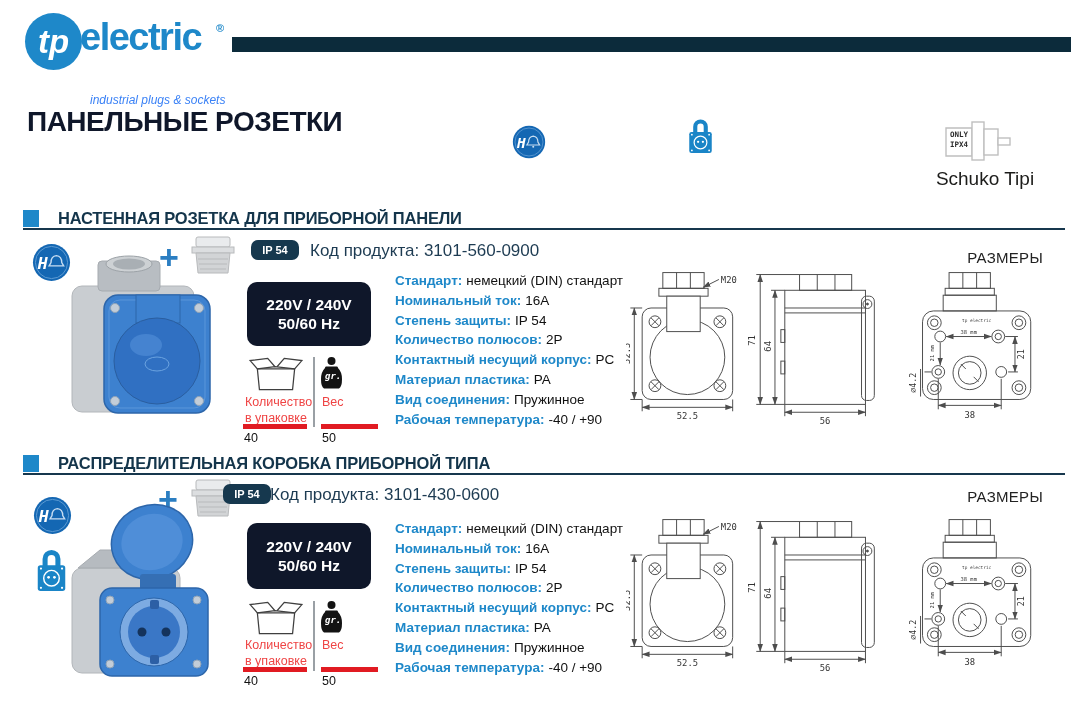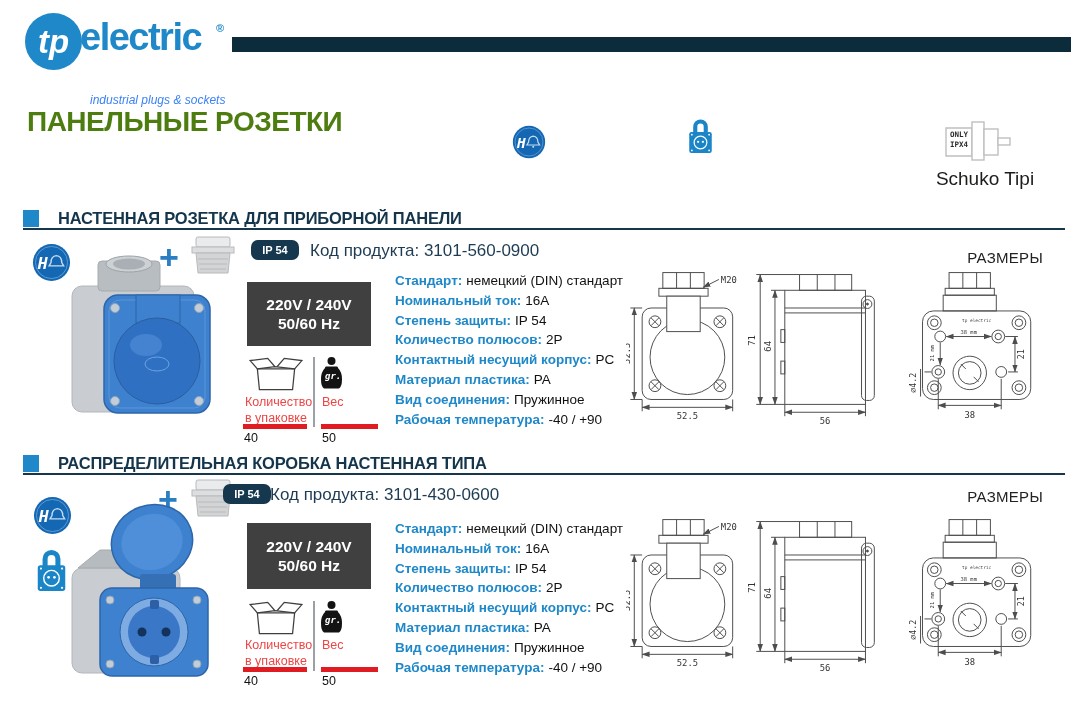--- a/index.html
+++ b/index.html
@@ -9,37 +9,37 @@
 
   
   .logo-circle{left:25px;top:13px;width:57px;height:57px;border-radius:50%;
     background:#1e88c9;color:#fff;font-weight:bold;font-style:italic;
     font-size:33px;line-height:57px;text-align:center;}
   .brand-name{left:80px;top:16px;font-size:38px;font-weight:bold;color:#1e88c9;letter-spacing:-1.5px;}
   .brand-reg{left:216px;top:22px;font-size:11px;color:#1e88c9;font-weight:bold;}
   .brand-tagline{left:90px;top:57px;font-size:12px;font-style:italic;color:#3b82f6;margin-top:36px;}
   .navy-bar{left:232px;top:37px;width:839px;height:15px;background:#0c2b3b;}
 
-  .page-title{left:27px;top:106px;font-size:28px;font-weight:bold;color:#4d7c0f;letter-spacing:-.5px;}
+  .page-title{left:27px;top:106px;font-size:28px;font-weight:bold;color:#0f172a;letter-spacing:-.5px;}
 
   
   .feature-label{top:168px;font-size:19px;color:#1c1c1a;white-space:nowrap;transform:translateX(-50%);}
 
   
   .section{left:0;width:1071px;}
   .sq{left:23px;top:5px;width:16px;height:17px;background:#1e88c9;}
   .sec-title{left:42px;top:4px;font-size:16.5px;font-weight:bold;color:#14354b;letter-spacing:-.2px;white-space:nowrap;margin-left:16px;}
   .rule{left:23px;top:23px;width:1042px;height:2px;background:#17374d;}
 
   .ip-badge{width:48px;height:20px;background:#16384e;border-radius:7px;color:#fff;
     font-size:11px;font-weight:bold;text-align:center;line-height:20px;}
   .code{font-size:17px;color:#1d3b52;white-space:nowrap;}
 
-  .volt-box{background:#404040;color:#fff;font-weight:bold;font-size:15.5px;line-height:19px;
-    display:flex;flex-direction:column;align-items:center;justify-content:center;text-align:center;}
+  .volt-box{background:#0f172a;color:#fff;font-weight:bold;font-size:15.5px;line-height:19px;
+    display:flex;flex-direction:column;align-items:center;justify-content:center;text-align:center;border-radius:10px;}
 
   .pkg-label{font-size:12.5px;color:#ef4444;line-height:15px;white-space:nowrap;}
   .red-line{height:5px;background:#e11b22;}
   .pkg-num{font-size:12.5px;color:#111;}
   .pkg-divider{width:1.5px;background:#9aa0a5;}
 
   .spec{font-size:13.5px;line-height:19.8px;color:#111;white-space:nowrap;}
   .spec b{color:#1e88c9;font-weight:bold;margin-right:4px;}
 
   .dims-label{right:28px;font-size:15px;color:#222;letter-spacing:.3px;}
@@ -280,21 +280,21 @@
       <text class="t55" x="344" y="88" text-anchor="middle">38 mm</text>
       <text class="t55" text-anchor="middle" transform="translate(309,108) rotate(-90)">21 mm</text>
       <text class="t85" text-anchor="middle" transform="translate(400,109) rotate(-90)">21</text>
       <text class="t9" x="345" y="174" text-anchor="middle">38</text>
       <text class="t85" text-anchor="middle" transform="translate(290,138) rotate(-90)">∅4.2</text>
     </svg>
   </div>
 
   <div class="a section" style="top:450px;height:256px">
     <div class="a sq"></div>
-    <div class="a sec-title">РАСПРЕДЕЛИТЕЛЬНАЯ КОРОБКА НАСТЕННАЯ ТИПА</div>
+    <div class="a sec-title">РАСПРЕДЕЛИТЕЛЬНАЯ КОРОБКА ПРИБОРНОЙ ТИПА</div>
     <div class="a rule"></div>
 
     <svg class="a" style="left:33px;top:46px" width="39" height="39" viewBox="0 0 40 40">
       <circle cx="20" cy="20" r="19" fill="#1467b3"></circle>
       <circle cx="20" cy="20" r="16.5" fill="none" stroke="#5e9bd3" stroke-width="1"></circle>
       <text x="6" y="27" font-size="17" font-weight="bold" font-style="italic" fill="#fff" font-family="Liberation Sans, sans-serif">H</text>
       <path d="M25,13 c4,0.5 5.5,3.5 5.5,7 l2,3.5 h-15 l2,-3.5 c0,-3.5 1.5,-6.5 5.5,-7 z" fill="none" stroke="#c7ddf2" stroke-width="1.4"></path>
     </svg>
     <svg class="a" style="left:35px;top:94px" width="33" height="50" viewBox="0 0 36 52">
       <path d="M11,25 V15 a7,7 0 0 1 14,0 V25" fill="none" stroke="#1a85c7" stroke-width="5.5"></path>

